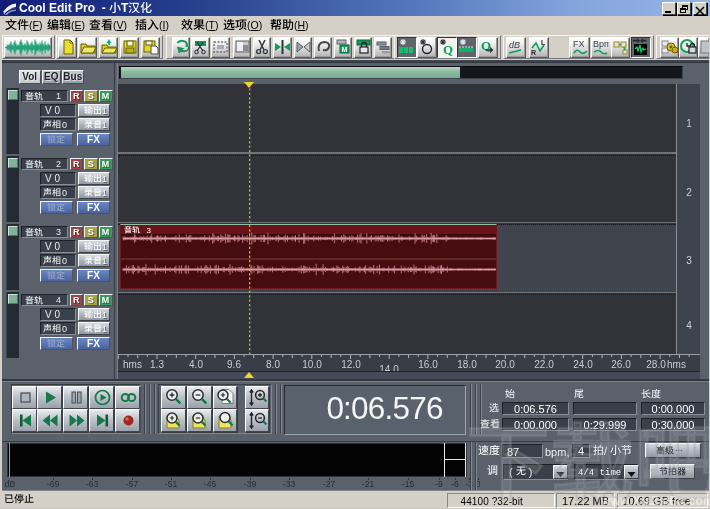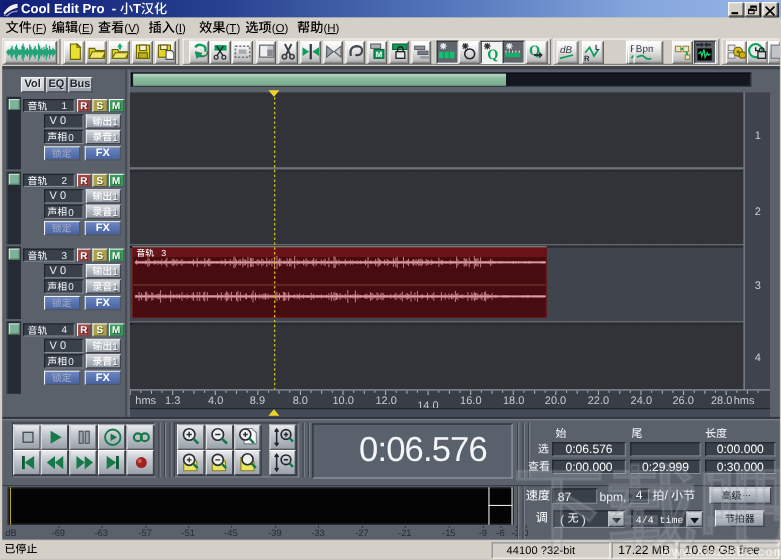--- a/index.html
+++ b/index.html
@@ -185,21 +185,21 @@
       <text x="11" y="7" font-size="7" font-weight="bold" fill="#23272d">L</text>
     </svg></div>
 <div class="tbtn" style="left:569px;top:37px;width:14px"><svg width="17" height="19">
       <text x="1" y="9" font-size="9" fill="#3a4046">Wet</text>
       <path d="M2 16 h6 l7 -6" stroke="#0e9e5a" stroke-width="1.8" fill="none"></path>
     </svg></div>
 <div class="tbtn" style="left:570.5px;top:37px;width:19.5px"><svg width="17" height="19">
       <text x="1" y="9" font-size="9" fill="#3a4046">FX</text>
       <path d="M2 15 q3 -5 6 -1 q3 3 7 -1" stroke="#0e9e5a" stroke-width="1.6" fill="none"></path>
     </svg></div>
-<div class="tbtn" style="left:576px;top:37px;width:27px"><svg width="17" height="19">
+<div class="tbtn" style="left:591px;top:37px;width:27px"><svg width="17" height="19">
       <text x="1" y="9" font-size="9" fill="#3a4046">Bpm</text>
       <path d="M2 14 q5 -3 7 0 q3 3 6 1" stroke="#0e9e5a" stroke-width="1.6" fill="none"></path>
     </svg></div>
 <div class="tbtn" style="left:610.5px;top:37px;width:19.5px"><svg width="17" height="19">
       <rect x="2" y="4" width="5" height="5" fill="#e8e4d0" stroke="#9a8a30"></rect>
       <rect x="9" y="4" width="5" height="5" fill="#e8e4d0" stroke="#9a8a30"></rect>
       <rect x="11" y="12" width="4" height="4" fill="#e8e4d0" stroke="#9a8a30"></rect>
       <path d="M7 6.5 h2 M12 9 l1 3" stroke="#0e9e5a" stroke-width="1.6"></path>
     </svg></div>
 <div class="tbtnp" style="left:631px;top:37px;width:19.5px"><svg width="17" height="19">
@@ -410,21 +410,21 @@
     <line x1="0.5" y1="0" x2="0.5" y2="273" stroke="#cdb91f" stroke-width="1.6" stroke-dasharray="2.2 2.2"></line>
   </svg>
 <div class="abs" style="left:244px;top:82px;width:0;height:0;border-left:5px solid transparent;border-right:5px solid transparent;border-top:6px solid #eed426"></div>
 <div class="abs" style="left:118px;top:354px;width:582px;height:17px;background:#383d46;border-top:1px solid #9aa0a8">
     <svg width="582" height="17" style="position:absolute">
       <path d="M0.3 0 V4M10.0 0 V2M19.7 0 V3M29.3 0 V2M39.0 0 V4M48.7 0 V2M58.3 0 V3M68.0 0 V2M77.7 0 V4M87.4 0 V2M97.0 0 V3M106.7 0 V2M116.4 0 V4M126.1 0 V2M135.7 0 V3M145.4 0 V2M155.1 0 V4M164.8 0 V2M174.4 0 V3M184.1 0 V2M193.8 0 V4M203.5 0 V2M213.2 0 V3M222.8 0 V2M232.5 0 V4M242.2 0 V2M251.9 0 V3M261.5 0 V2M271.2 0 V4M280.9 0 V2M290.6 0 V3M300.2 0 V2M309.9 0 V4M319.6 0 V2M329.3 0 V3M338.9 0 V2M348.6 0 V4M358.3 0 V2M368.0 0 V3M377.6 0 V2M387.3 0 V4M397.0 0 V2M406.7 0 V3M416.3 0 V2M426.0 0 V4M435.7 0 V2M445.4 0 V3M455.0 0 V2M464.7 0 V4M474.4 0 V2M484.1 0 V3M493.7 0 V2M503.4 0 V4M513.1 0 V2M522.8 0 V3M532.4 0 V2M542.1 0 V4M551.8 0 V2M561.5 0 V3M571.1 0 V2" stroke="#aeb3ba"></path>
     </svg>
     <div style="position:absolute;left:5px;top:3.5px;color:#c6ccd4;font-size:10px">hms</div>
     <div style="position:absolute;left:24px;top:3.5px;width:30px;text-align:center;color:#c6ccd4;font-size:10px">1.3</div>
     <div style="position:absolute;left:63px;top:3.5px;width:30px;text-align:center;color:#c6ccd4;font-size:10px">4.0</div>
-    <div style="position:absolute;left:101px;top:3.5px;width:30px;text-align:center;color:#c6ccd4;font-size:10px">8.9</div>
+    <div style="position:absolute;left:101px;top:3.5px;width:30px;text-align:center;color:#c6ccd4;font-size:10px">9.6</div>
     <div style="position:absolute;left:140px;top:3.5px;width:30px;text-align:center;color:#c6ccd4;font-size:10px">8.0</div>
     <div style="position:absolute;left:179px;top:3.5px;width:30px;text-align:center;color:#c6ccd4;font-size:10px">10.0</div>
     <div style="position:absolute;left:218px;top:3.5px;width:30px;text-align:center;color:#c6ccd4;font-size:10px">12.0</div>
     <div style="position:absolute;left:256px;top:9px;width:30px;text-align:center;color:#c6ccd4;font-size:10px">14.0</div>
     <div style="position:absolute;left:295px;top:3.5px;width:30px;text-align:center;color:#c6ccd4;font-size:10px">16.0</div>
     <div style="position:absolute;left:334px;top:3.5px;width:30px;text-align:center;color:#c6ccd4;font-size:10px">18.0</div>
     <div style="position:absolute;left:372px;top:3.5px;width:30px;text-align:center;color:#c6ccd4;font-size:10px">20.0</div>
     <div style="position:absolute;left:411px;top:3.5px;width:30px;text-align:center;color:#c6ccd4;font-size:10px">22.0</div>
     <div style="position:absolute;left:450px;top:3.5px;width:30px;text-align:center;color:#c6ccd4;font-size:10px">24.0</div>
     <div style="position:absolute;left:488px;top:3.5px;width:30px;text-align:center;color:#c6ccd4;font-size:10px">26.0</div>

